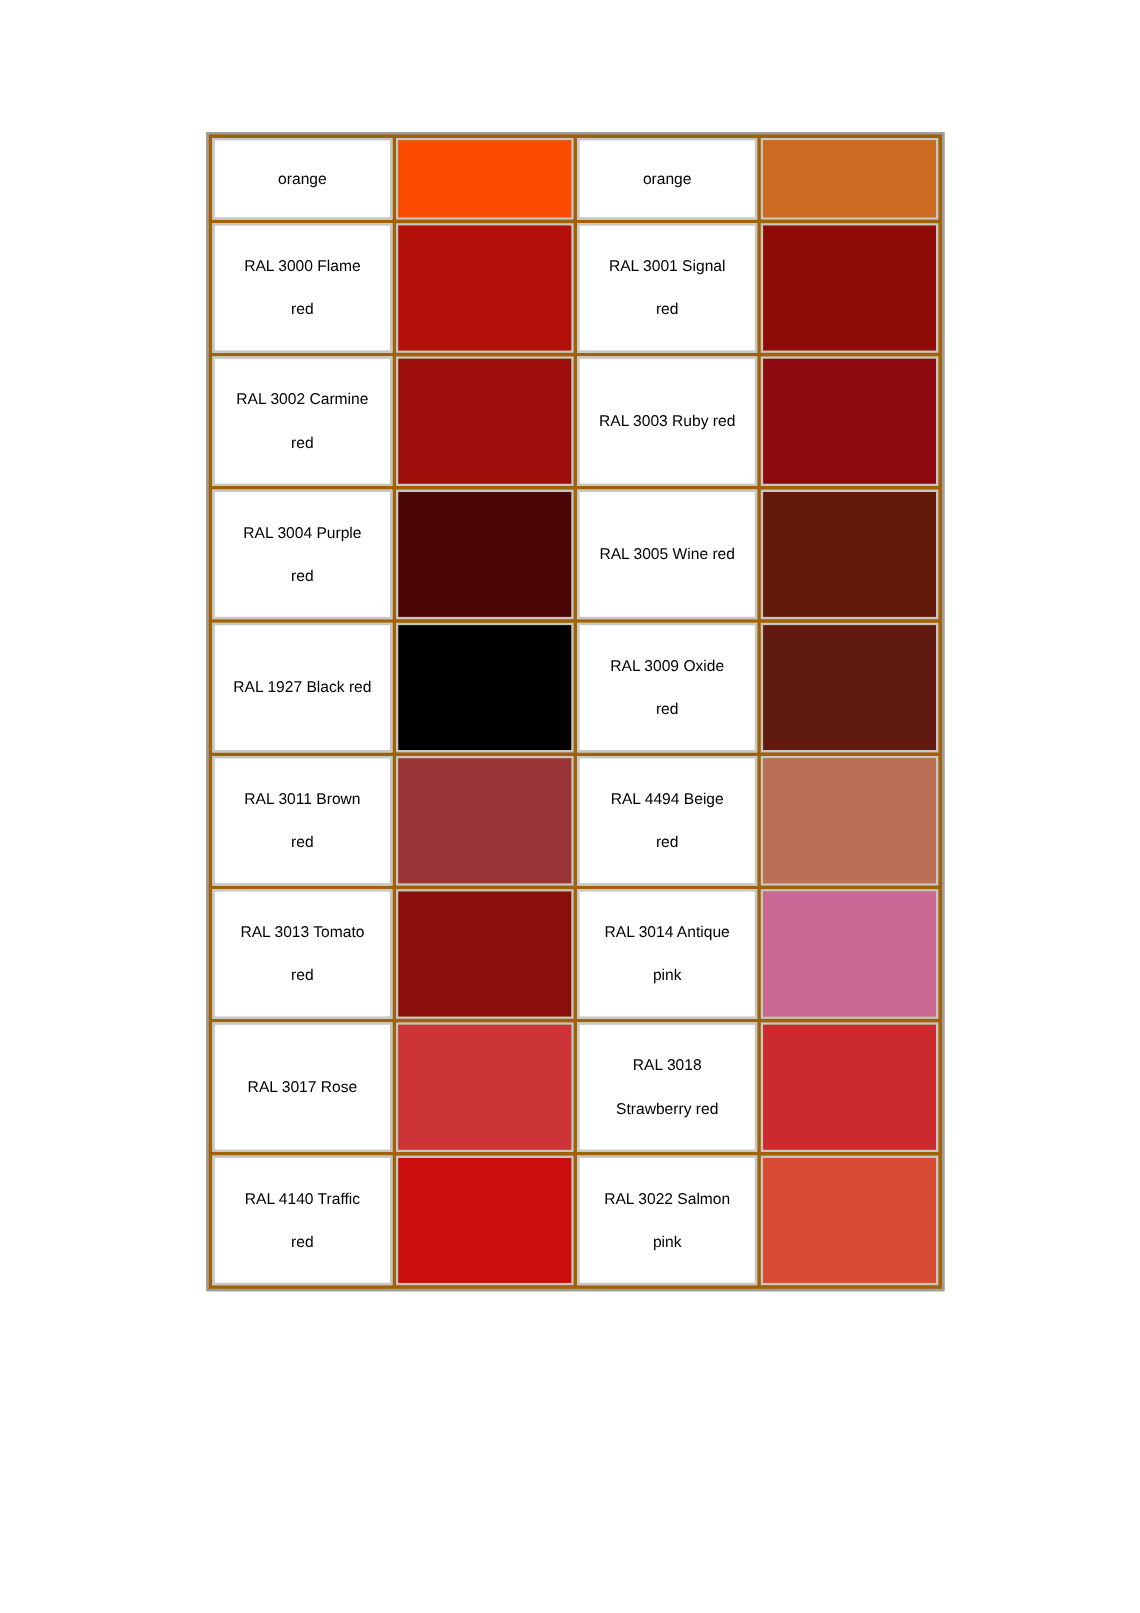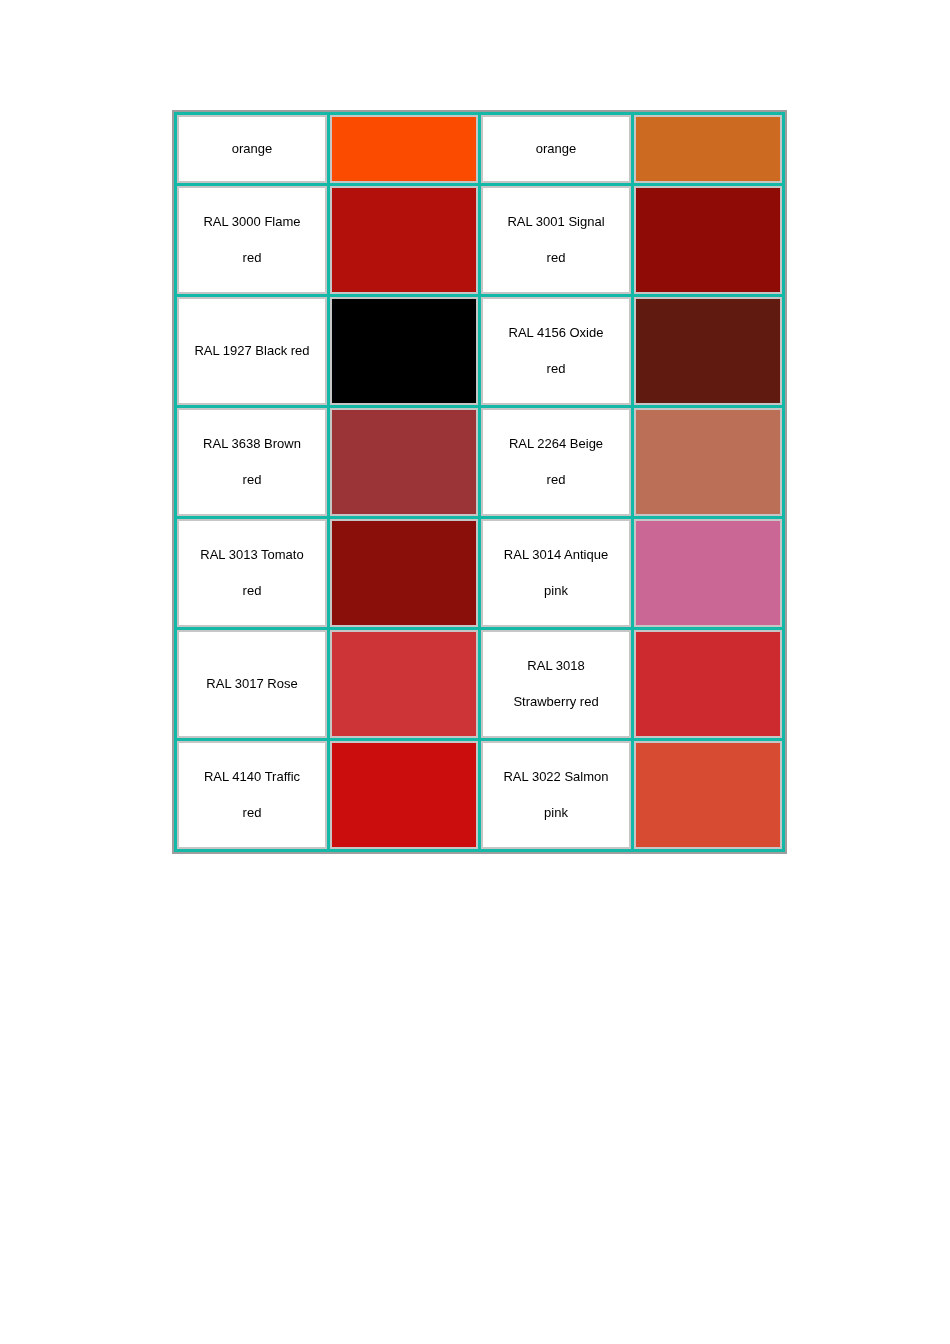--- a/index.html
+++ b/index.html
@@ -26,21 +26,21 @@
     position: absolute;
     left: 172px;
     top: 110px;
     width: 606px;
   }
 
   table.ral-table {
     border-collapse: separate;
     border-spacing: 3px;
     width: 606px;
-    background: #14b8a6;
+    background: #a16207;
     border: 2px solid #9e9e9e;
     table-layout: fixed;
   }
 
   table.ral-table td {
     border: 2px solid #c6c6c6;
     padding: 0;
     vertical-align: middle;
     background: #ffffff;
   }
@@ -121,48 +121,78 @@
           </td>
           <td class="label-cell">
             <span class="label-text">RAL 3001 Signal</span>
             <span class="label-text">red</span>
           </td>
           <td class="swatch-cell">
             <span class="swatch" style="background-color: rgb(142, 11, 6);"></span>
           </td>
         </tr>
 
-
+        <tr class="row-std">
+          <td class="label-cell">
+            <span class="label-text">RAL 3002 Carmine</span>
+            <span class="label-text">red</span>
+          </td>
+          <td class="swatch-cell">
+            <span class="swatch" style="background-color: rgb(157, 13, 9);"></span>
+          </td>
+          <td class="label-cell">
+            <span class="label-text">RAL 3003 Ruby red</span>
+          </td>
+          <td class="swatch-cell">
+            <span class="swatch" style="background-color: rgb(140, 10, 16);"></span>
+          </td>
+        </tr>
+
+        <tr class="row-std">
+          <td class="label-cell">
+            <span class="label-text">RAL 3004 Purple</span>
+            <span class="label-text">red</span>
+          </td>
+          <td class="swatch-cell">
+            <span class="swatch" style="background-color: rgb(74, 6, 4);"></span>
+          </td>
+          <td class="label-cell">
+            <span class="label-text">RAL 3005 Wine red</span>
+          </td>
+          <td class="swatch-cell">
+            <span class="swatch" style="background-color: rgb(99, 26, 10);"></span>
+          </td>
+        </tr>
 
         <tr class="row-std">
           <td class="label-cell">
             <span class="label-text">RAL 1927 Black red</span>
           </td>
           <td class="swatch-cell">
             <span class="swatch" style="background-color: rgb(0, 0, 0);"></span>
           </td>
           <td class="label-cell">
-            <span class="label-text">RAL 4156 Oxide</span>
+            <span class="label-text">RAL 3009 Oxide</span>
             <span class="label-text">red</span>
           </td>
           <td class="swatch-cell">
             <span class="swatch" style="background-color: rgb(97, 26, 16);"></span>
           </td>
         </tr>
 
         <tr class="row-std">
           <td class="label-cell">
-            <span class="label-text">RAL 3638 Brown</span>
+            <span class="label-text">RAL 3011 Brown</span>
             <span class="label-text">red</span>
           </td>
           <td class="swatch-cell">
             <span class="swatch" style="background-color: rgb(155, 52, 55);"></span>
           </td>
           <td class="label-cell">
-            <span class="label-text">RAL 2264 Beige</span>
+            <span class="label-text">RAL 4494 Beige</span>
             <span class="label-text">red</span>
           </td>
           <td class="swatch-cell">
             <span class="swatch" style="background-color: rgb(188, 111, 87);"></span>
           </td>
         </tr>
 
         <tr class="row-std">
           <td class="label-cell">
             <span class="label-text">RAL 3013 Tomato</span>

